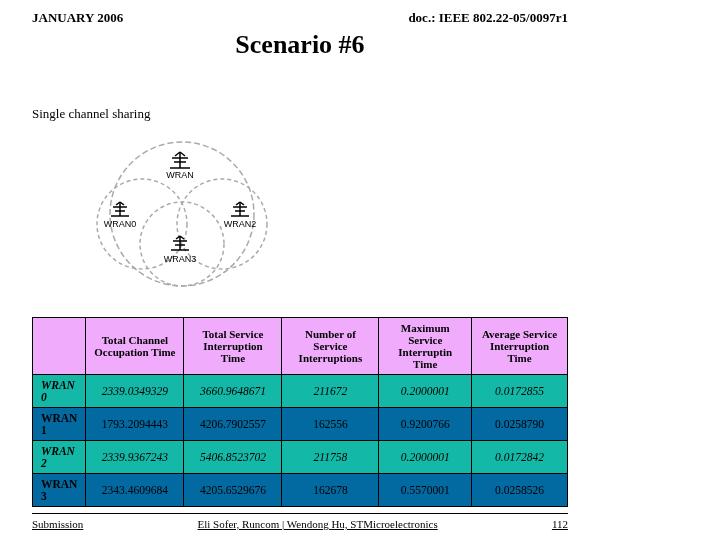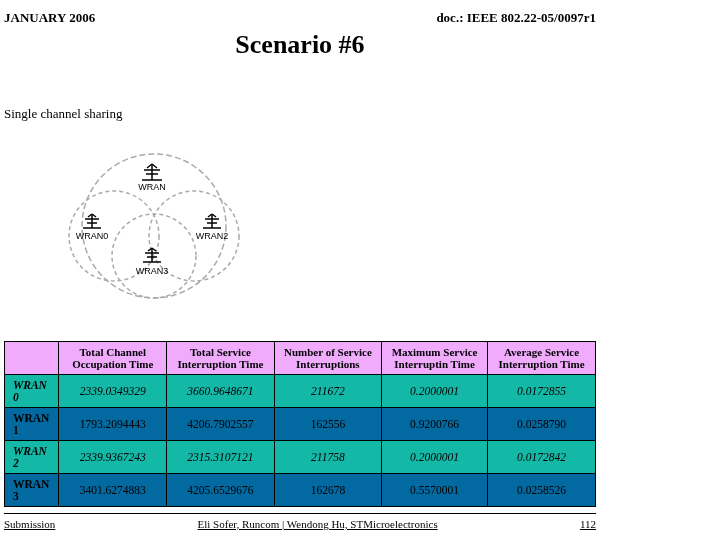--- a/index.html
+++ b/index.html
@@ -7,21 +7,21 @@
       width: 720px;
       height: 540px;
       font-family: Times New Roman, serif;
       background: #fff;
       color: #000;
       overflow: hidden;
     }
     .page {
       width: 600px;
       height: 540px;
-      padding: 10px 4px;
+      padding: 10px 32px;
       display: flex;
       flex-direction: column;
     }
     .header {
       display: flex;
       justify-content: space-between;
       align-items: flex-start;
       font-size: 13px;
       font-weight: bold;
       margin-bottom: 4px;
@@ -184,28 +184,28 @@
             <td>WRAN 1</td>
             <td>1793.2094443</td>
             <td>4206.7902557</td>
             <td>162556</td>
             <td>0.9200766</td>
             <td>0.0258790</td>
           </tr>
           <tr class="row-odd">
             <td>WRAN 2</td>
             <td>2339.9367243</td>
-            <td>2315.3107121</td>
+            <td>5406.8523702</td>
             <td>211758</td>
             <td>0.2000001</td>
             <td>0.0172842</td>
           </tr>
           <tr class="row-even">
             <td>WRAN 3</td>
-            <td>3401.6274883</td>
+            <td>2343.4609684</td>
             <td>4205.6529676</td>
             <td>162678</td>
             <td>0.5570001</td>
             <td>0.0258526</td>
           </tr>
         </tbody>
     </table>
   </div>
 
   <div class="footer">

